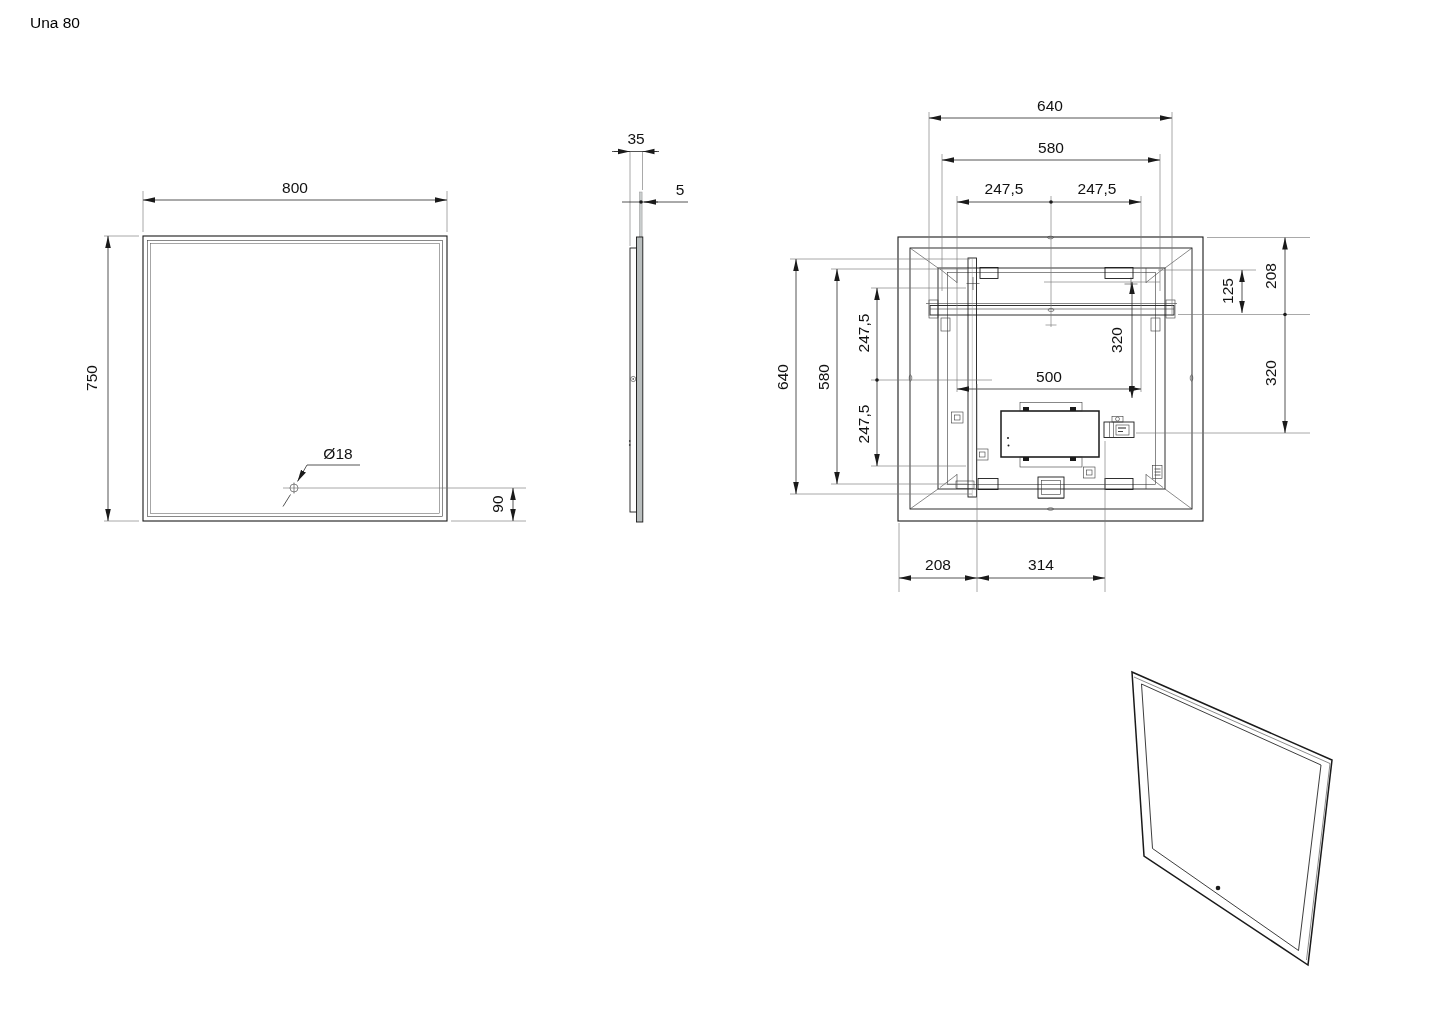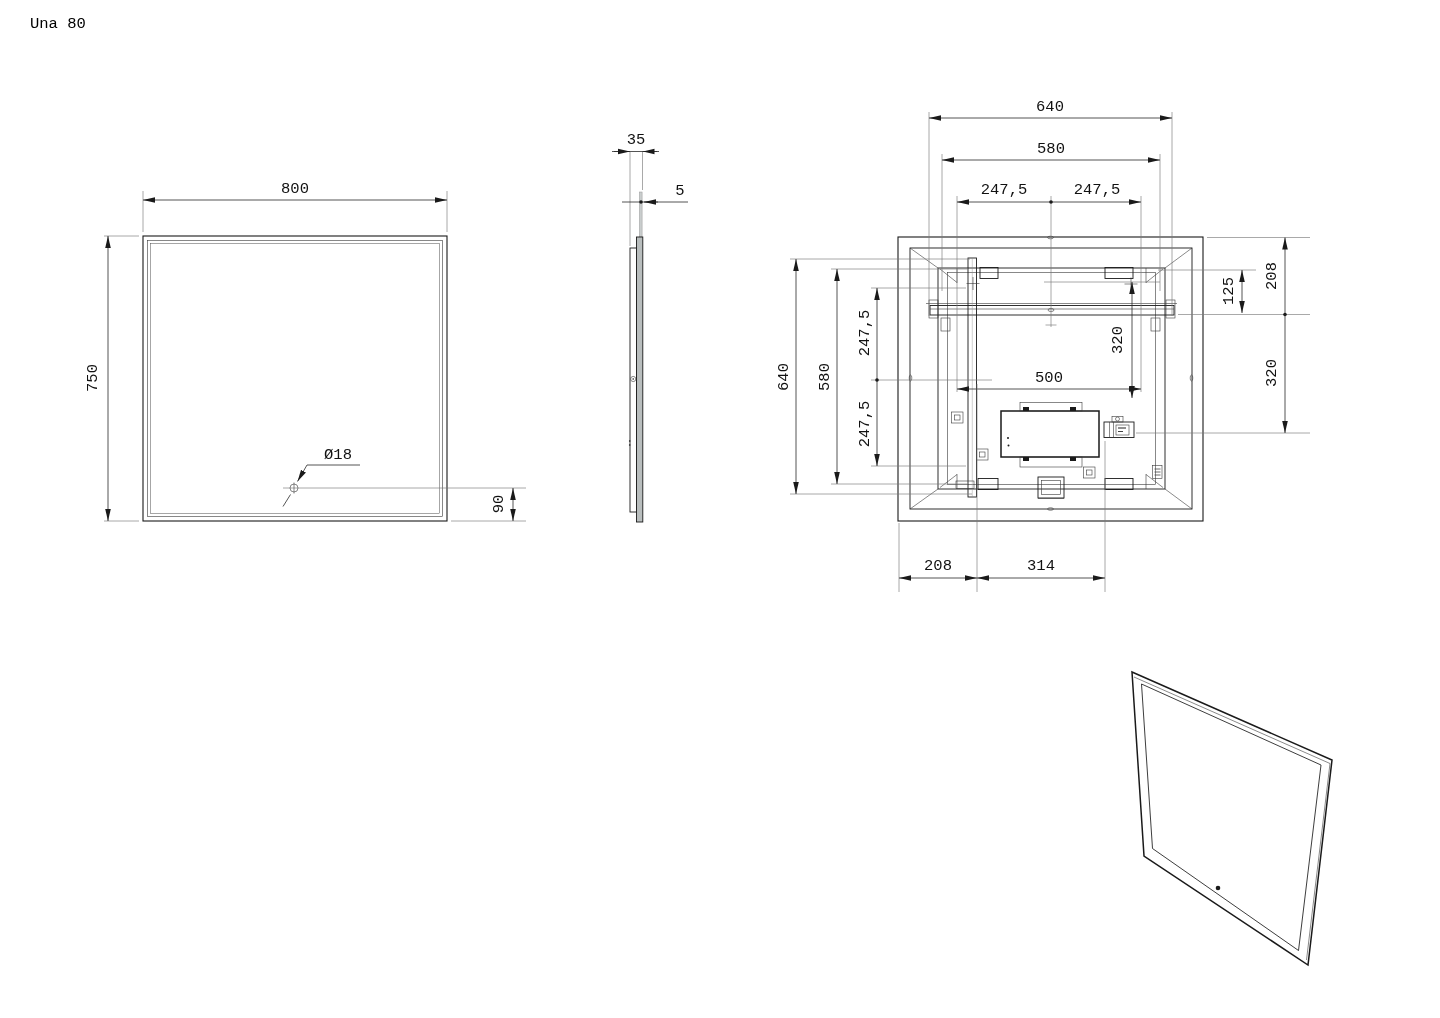--- a/index.html
+++ b/index.html
@@ -1,17 +1,17 @@
 <!DOCTYPE html>
 <html><head>
 <meta charset="utf-8">
 <style>
   html,body{margin:0;padding:0;background:#ffffff;}
   .page{position:relative;width:1440px;height:1018px;background:#fff;overflow:hidden;
-        font-family:Liberation Mono, monospace;}
+        font-family:Liberation Sans, sans-serif;}
   svg{position:absolute;left:0;top:0;}
   
   .ol  {stroke:#1a1a1a;stroke-width:1.1;fill:none;}
   .ol2 {stroke:#1a1a1a;stroke-width:1.6;fill:none;}
   .olm {stroke:#1a1a1a;stroke-width:0.9;fill:none;}
   .tl  {stroke:#3a3a3a;stroke-width:0.6;fill:none;}
   .ext {stroke:#7a7a7a;stroke-width:0.65;fill:none;}
   .dim {stroke:#2a2a2a;stroke-width:0.8;fill:none;}
   .dimtxt{font-size:15.5px;fill:#111;text-anchor:middle;}
   .titletxt{font-size:15.5px;fill:#000;text-anchor:start;}

